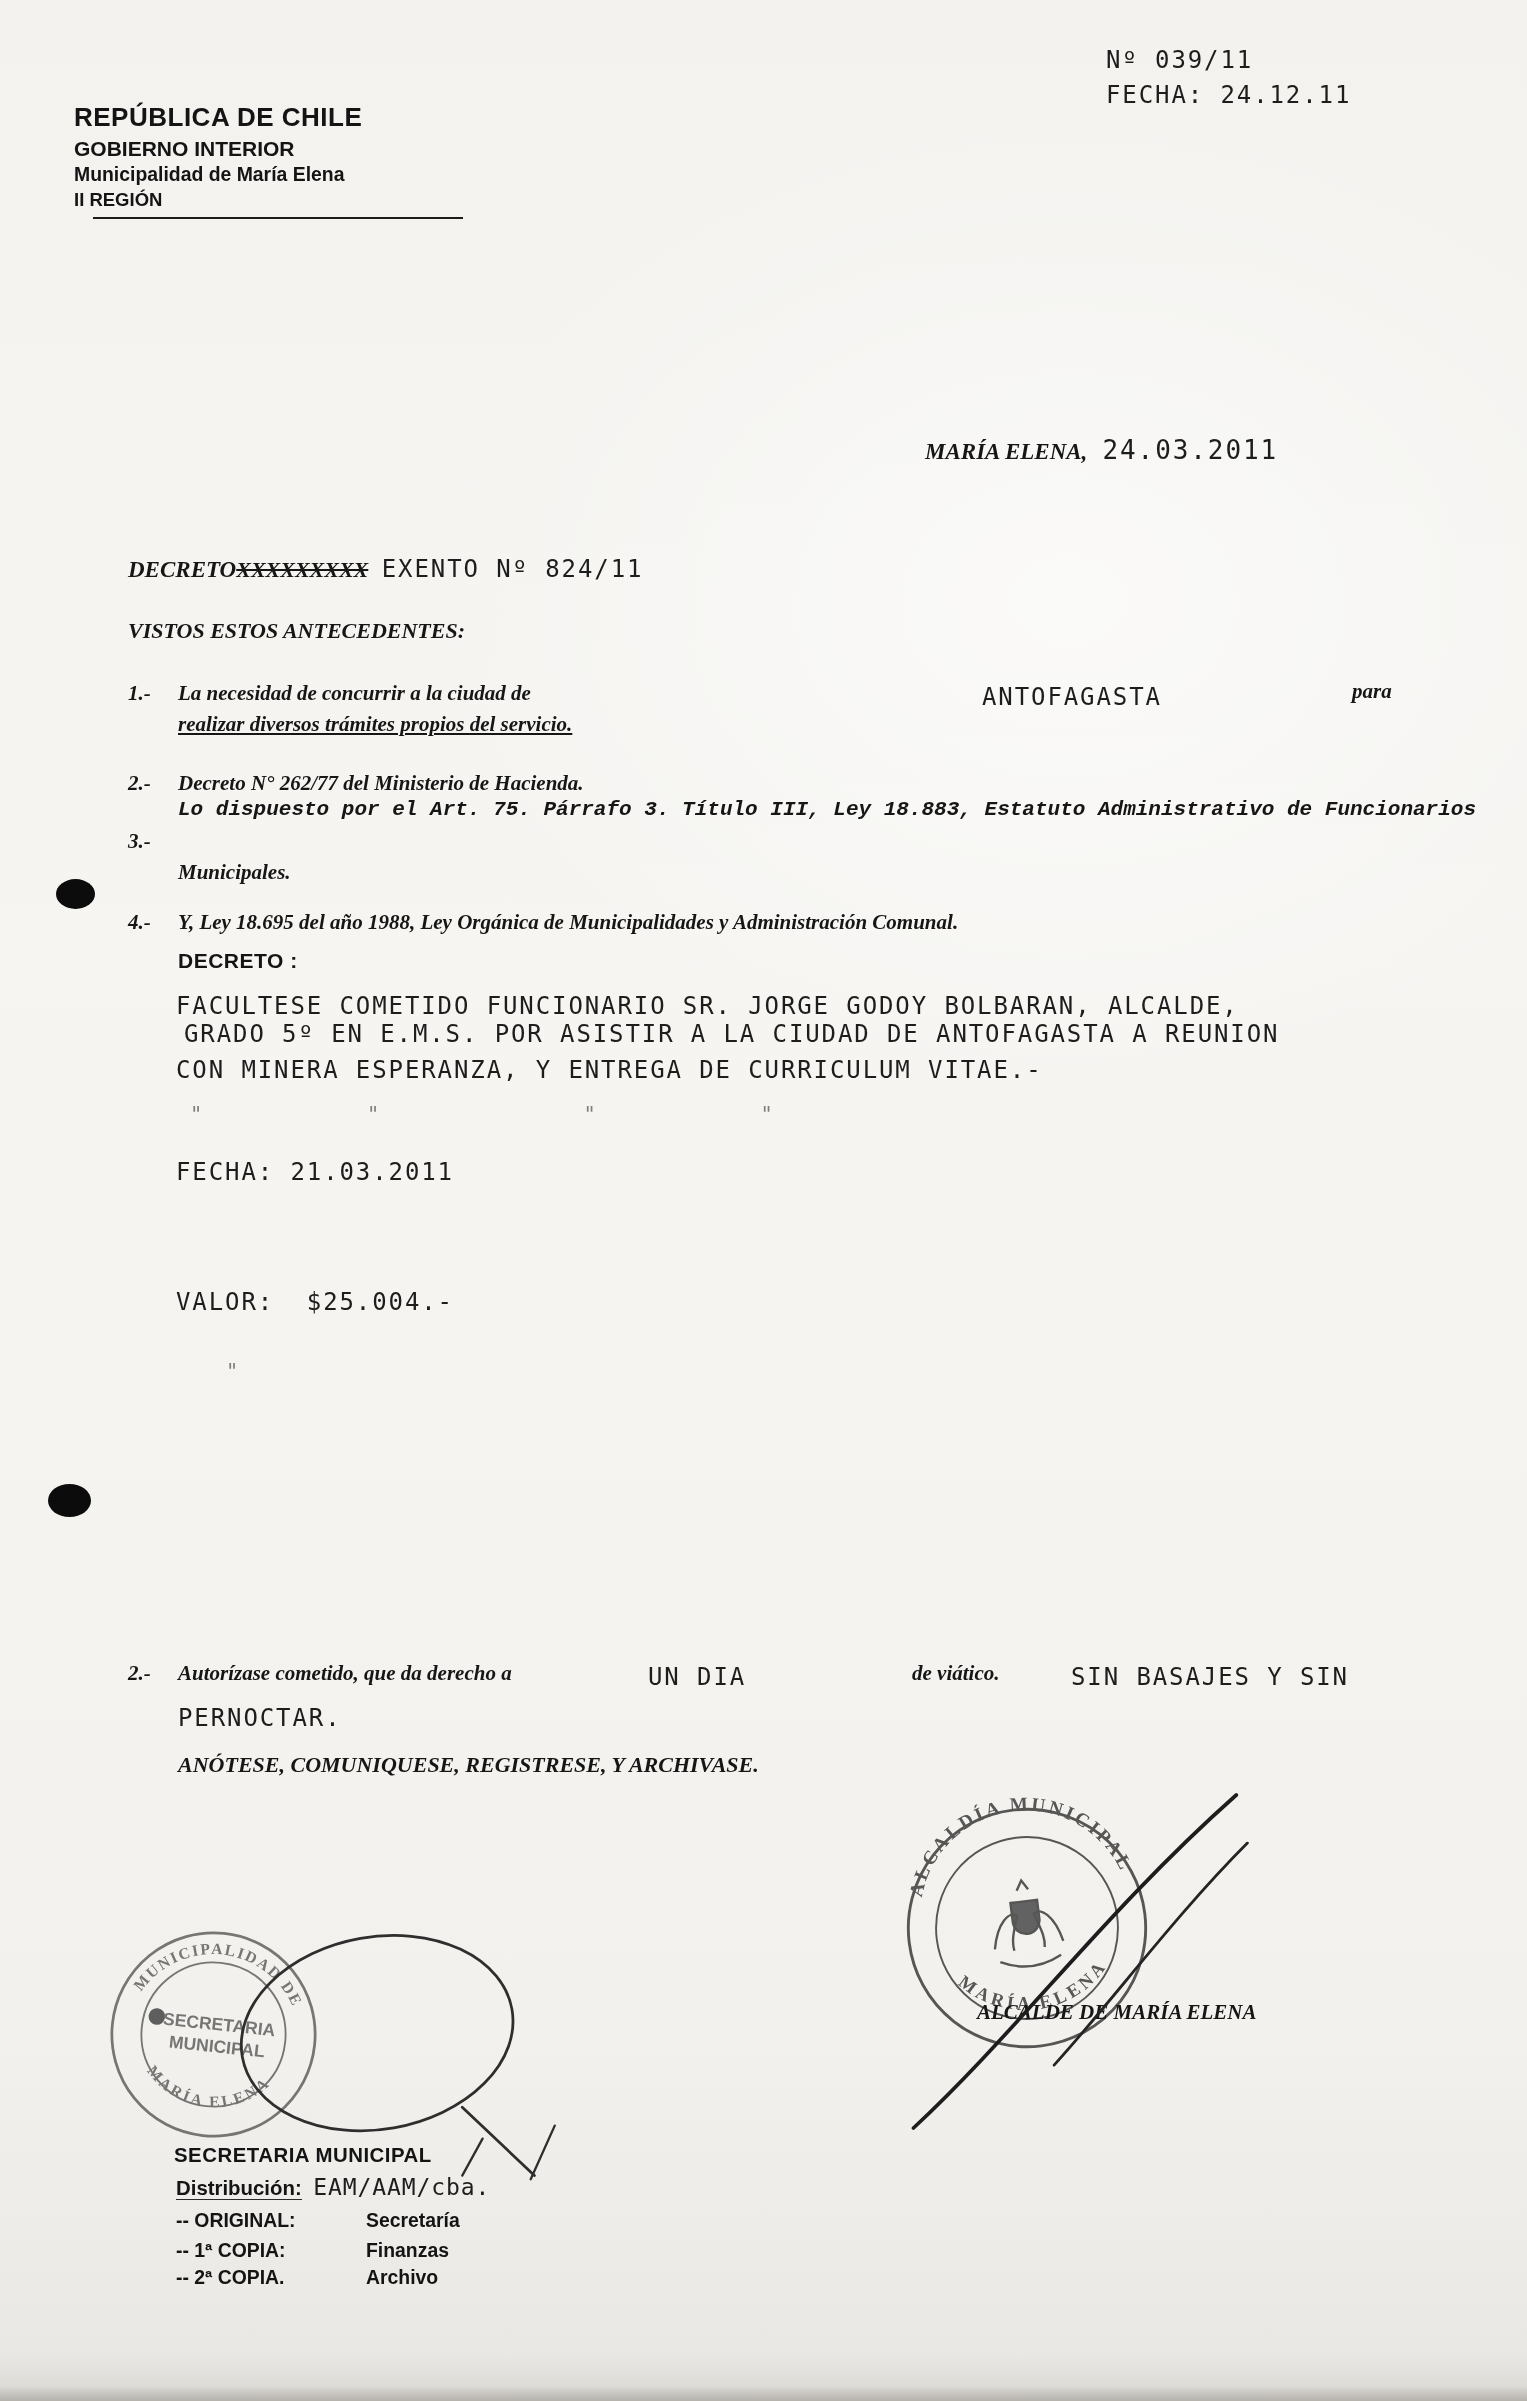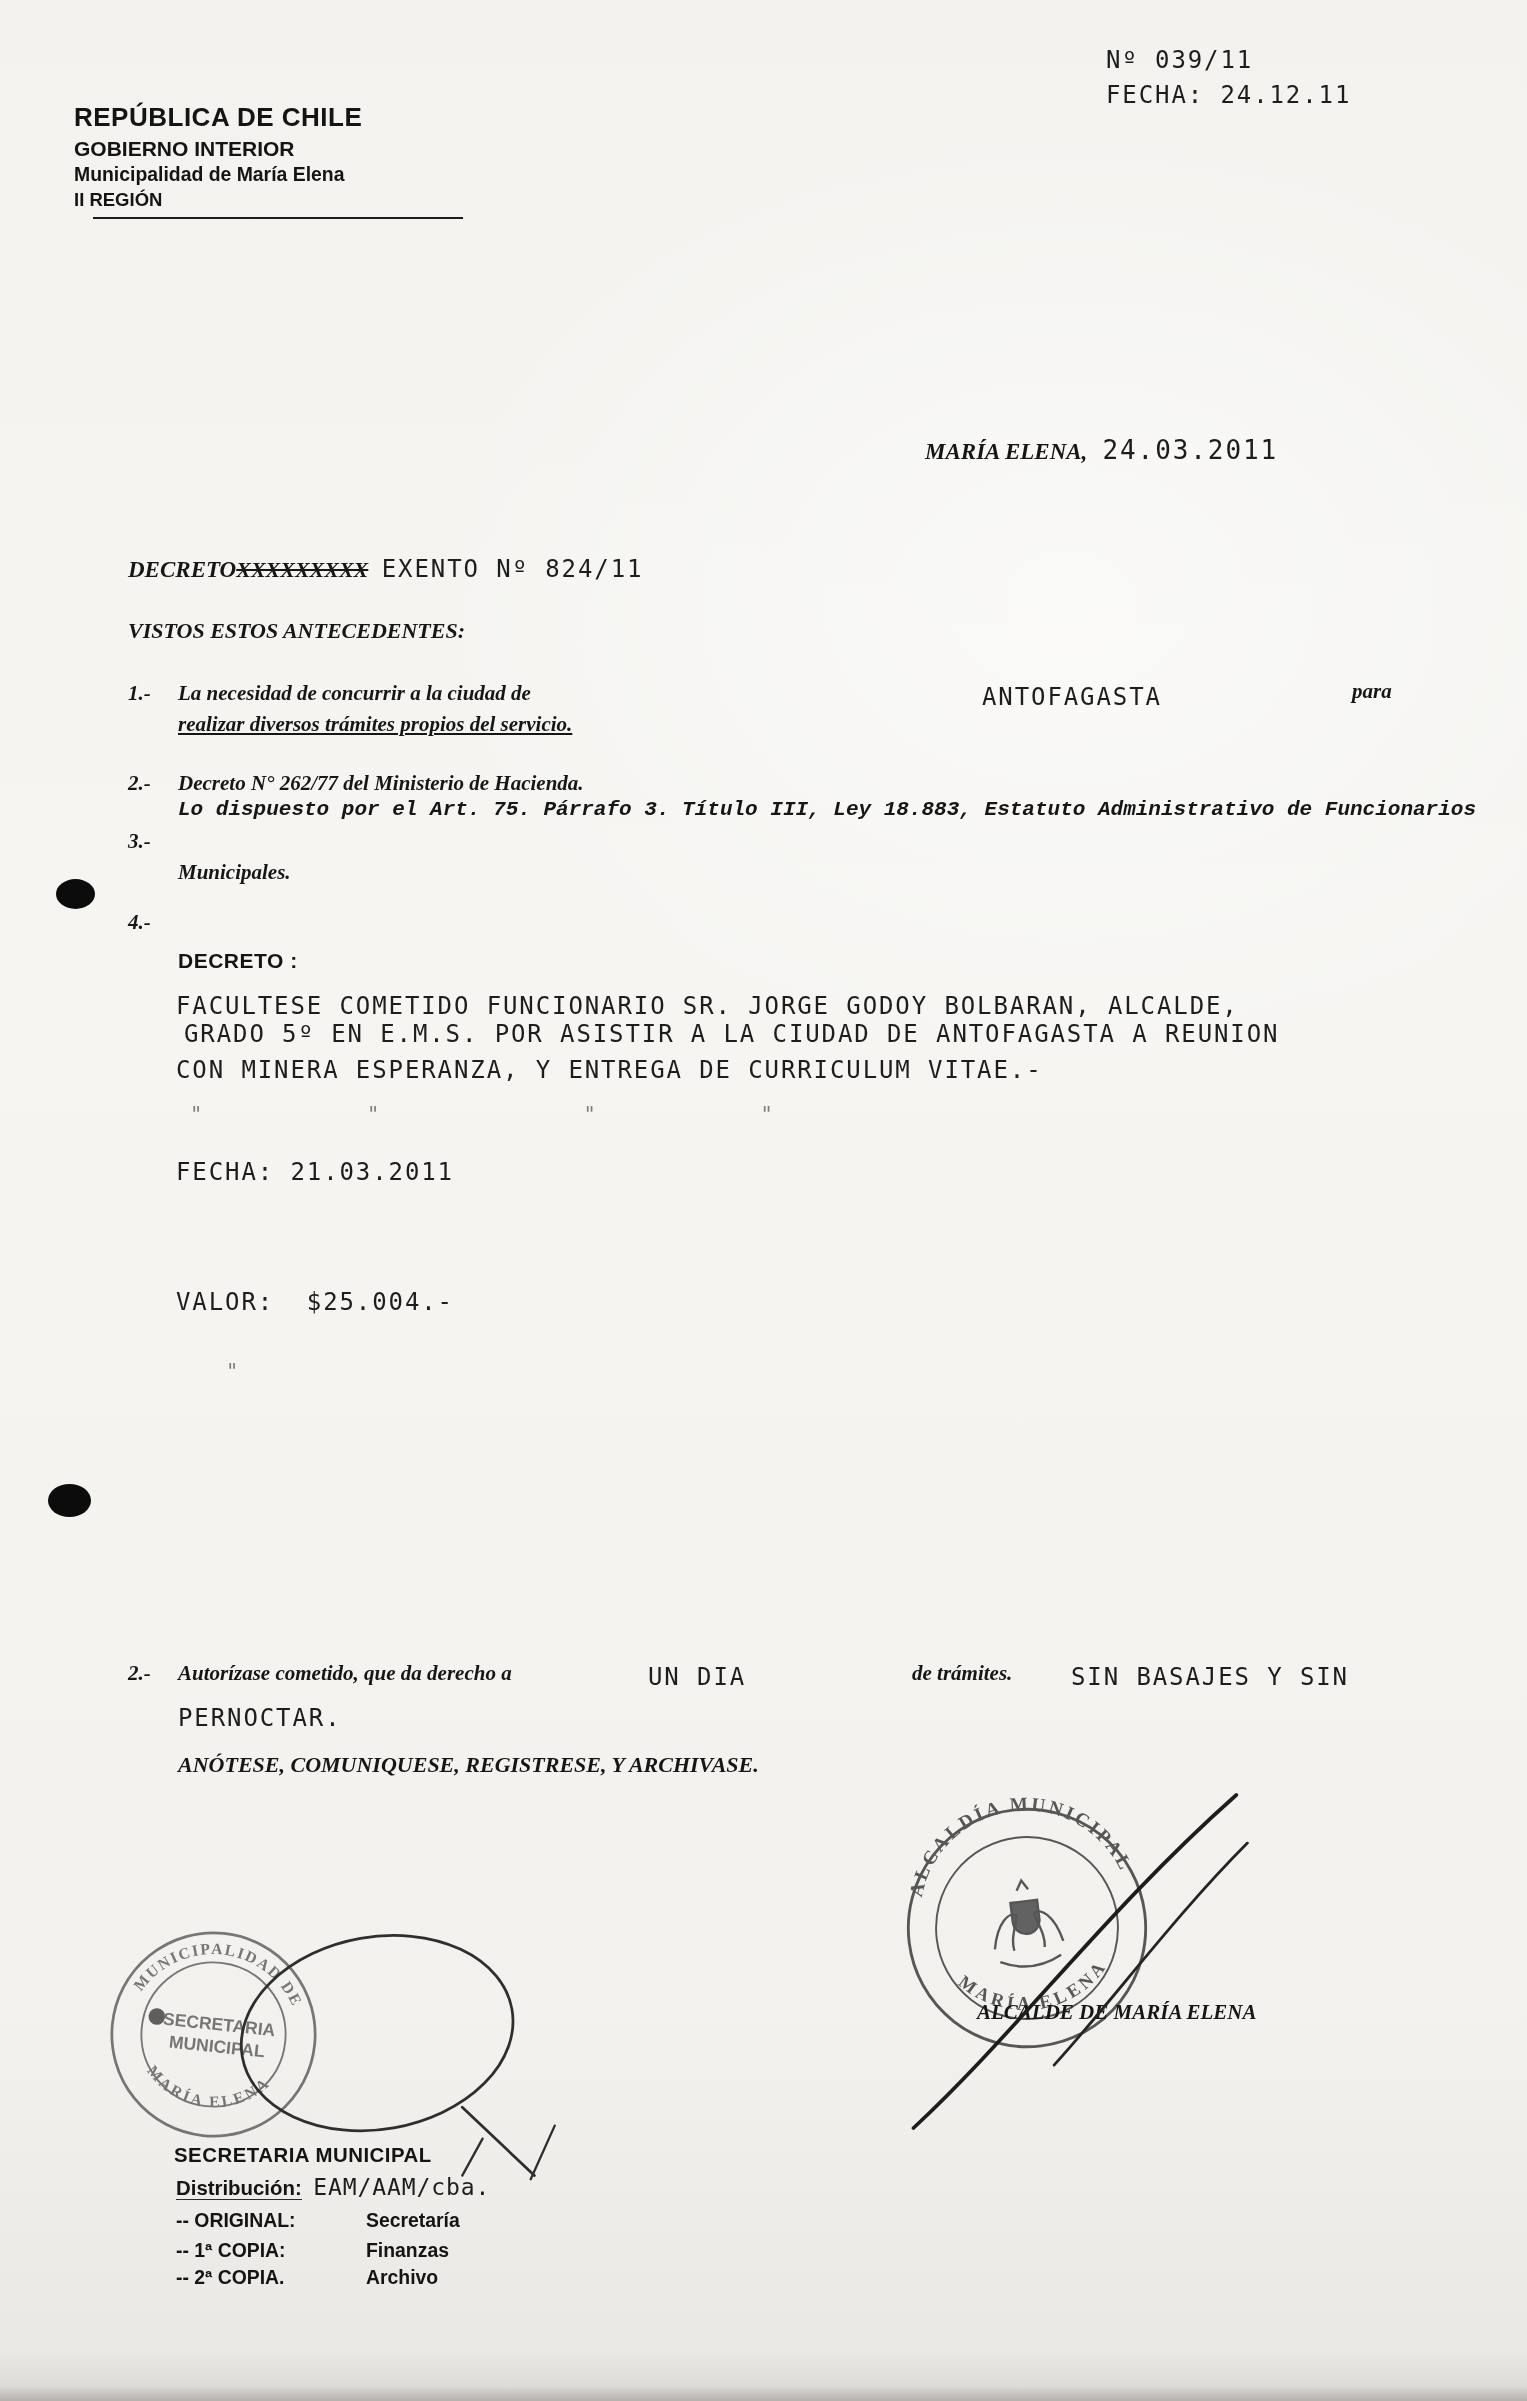--- a/index.html
+++ b/index.html
@@ -66,40 +66,41 @@
   <div class="abs serifi item-text" style="left:178px;top:712px;text-decoration:underline;">realizar diversos trámites propios del servicio.</div>
 
   <div class="abs serifi item-num" style="left:128px;top:771px;">2.-</div>
   <div class="abs serifi item-text" style="left:178px;top:771px;">Decreto N° 262/77 del Ministerio de Hacienda.</div>
 
   <div class="abs serifi item-num" style="left:128px;top:829px;">3.-</div>
   <div class="abs serifi item-text" style="left:178px;top:798px;font-family:Liberation Mono, monospace;">Lo dispuesto por el Art. 75. Párrafo 3. Título III, Ley 18.883, Estatuto Administrativo de Funcionarios</div>
   <div class="abs serifi item-text" style="left:178px;top:860px;">Municipales.</div>
 
   <div class="abs serifi item-num" style="left:128px;top:910px;">4.-</div>
+  <div class="abs serifi item-text" style="left:178px;top:910px;">Y, Ley 18.695 del año 1988, Ley Orgánica de Municipalidades y Administración Comunal.</div>
 
   <div class="abs sansb" style="left:178px;top:949px;font-size:21px;letter-spacing:0.5px;">DECRETO :</div>
 
   <div class="abs mono typed" style="left:176px;top:992px;">FACULTESE COMETIDO FUNCIONARIO SR. JORGE GODOY BOLBARAN, ALCALDE,</div>
   <div class="abs mono typed" style="left:176px;top:1020px;margin-left:8px;">GRADO 5º EN E.M.S. POR ASISTIR A LA CIUDAD DE ANTOFAGASTA A REUNION</div>
   <div class="abs mono typed" style="left:176px;top:1056px;">CON MINERA ESPERANZA, Y ENTREGA DE CURRICULUM VITAE.-</div>
 
   <div class="abs mono" style="left:190px;top:1103px;font-size:20.4px;letter-spacing:7.4px;opacity:.55;white-space:pre;">"        "          "        "</div>
 
   <div class="abs mono typed" style="left:176px;top:1158px;">FECHA: 21.03.2011</div>
   <div class="abs mono typed" style="left:176px;top:1288px;">VALOR:  $25.004.-</div>
   <div class="abs mono" style="left:226px;top:1360px;font-size:20.4px;opacity:.55;">"</div>
 
   <div class="abs hole" style="left:56px;top:879px;width:39px;height:30px;"></div>
   <div class="abs hole" style="left:48px;top:1484px;width:43px;height:33px;"></div>
 
   <div class="abs serifi item-num" style="left:128px;top:1661px;">2.-</div>
   <div class="abs serifi item-text" style="left:178px;top:1661px;">Autorízase cometido, que da derecho a</div>
   <div class="abs mono typed" style="left:648px;top:1663px;">UN DIA</div>
-  <div class="abs serifi item-text" style="left:912px;top:1661px;">de trámites.</div>
+  <div class="abs serifi item-text" style="left:912px;top:1661px;">de viático.</div>
   <div class="abs mono typed" style="left:1071px;top:1663px;">SIN BASAJES Y SIN</div>
   <div class="abs mono typed" style="left:178px;top:1704px;">PERNOCTAR.</div>
   <div class="abs serifi" style="left:178px;top:1752px;font-size:22px;">ANÓTESE, COMUNIQUESE, REGISTRESE, Y ARCHIVASE.</div>
 
   <div class="abs stamp" style="left:893px;top:1794px;width:268px;height:268px;transform:rotate(-7deg);">
     <svg width="268" height="268" viewBox="0 0 280 280">
       <defs>
         <path id="arcTopR" d="M 32,148 A 110,110 0 1 1 248,148"></path>
         <path id="arcBotR" d="M 40,150 A 104,104 0 0 0 240,150"></path>
       </defs>

